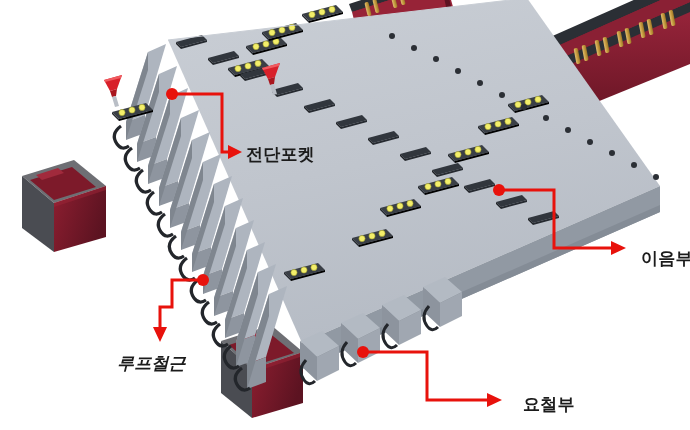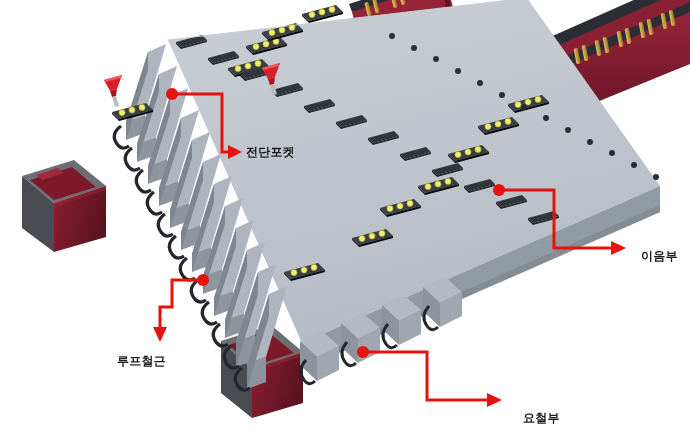--- a/index.html
+++ b/index.html
@@ -19,32 +19,32 @@
   }
   #scene {
     position: absolute;
     inset: 0;
     width: 690px;
     height: 430px;
   }
   .label {
     position: absolute;
     font-family: "Liberation Sans", "DejaVu Sans", sans-serif;
-    font-size: 12px;
+    font-size: 17px;
     font-weight: bold;
     color: #1b1b1b;
     white-space: nowrap;
     letter-spacing: 0.2px;
     line-height: 1;
     user-select: none;
   }
   #lbl-shear-pocket { left: 246px; top: 146px; }
   #lbl-joint        { left: 641px; top: 250px; }
-  #lbl-loop-rebar   { left: 117px; top: 355px; }
-  #lbl-indent       { left: 523px; top: 396px; margin-top: 16px; }
+  #lbl-loop-rebar   { left: 117px; top: 355px; font-style: italic; }
+  #lbl-indent       { left: 523px; top: 396px; }
 </style>
 </head>
 <body>
 
 <div id="stage">
 
   <svg id="scene" viewBox="0 0 690 430" xmlns="http://www.w3.org/2000/svg">
     <defs>
       <linearGradient id="deckTopGrad" x1="0" y1="0" x2="0.3" y2="1">
         <stop offset="0" stop-color="#c9ced5"></stop>

